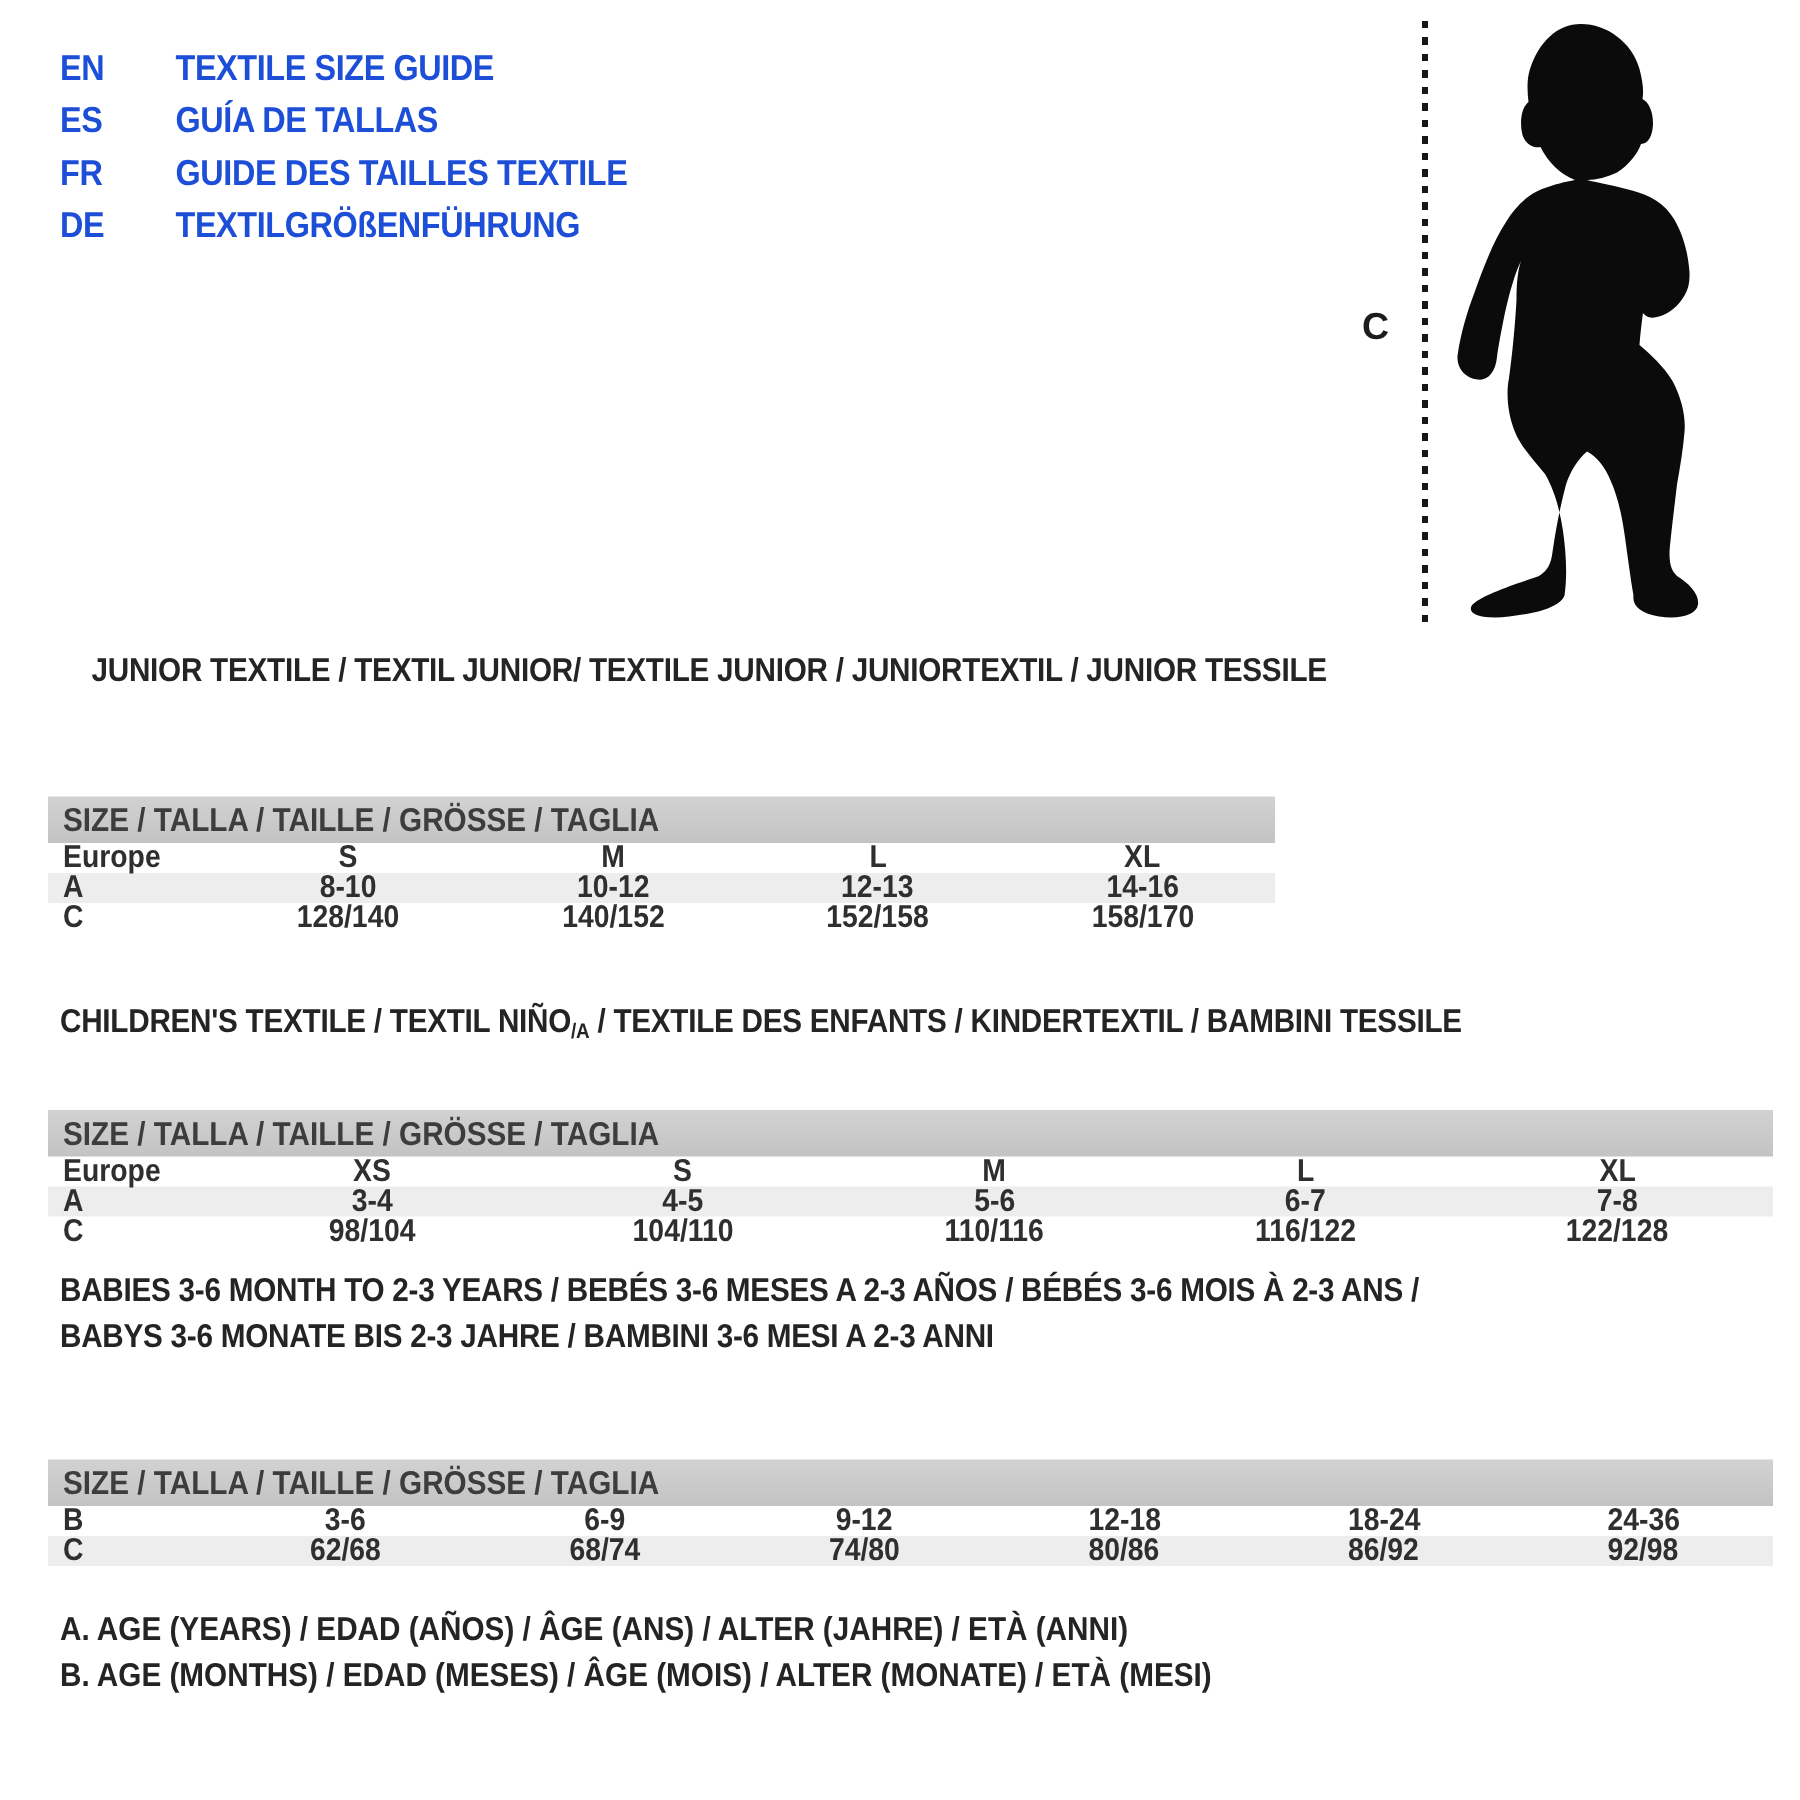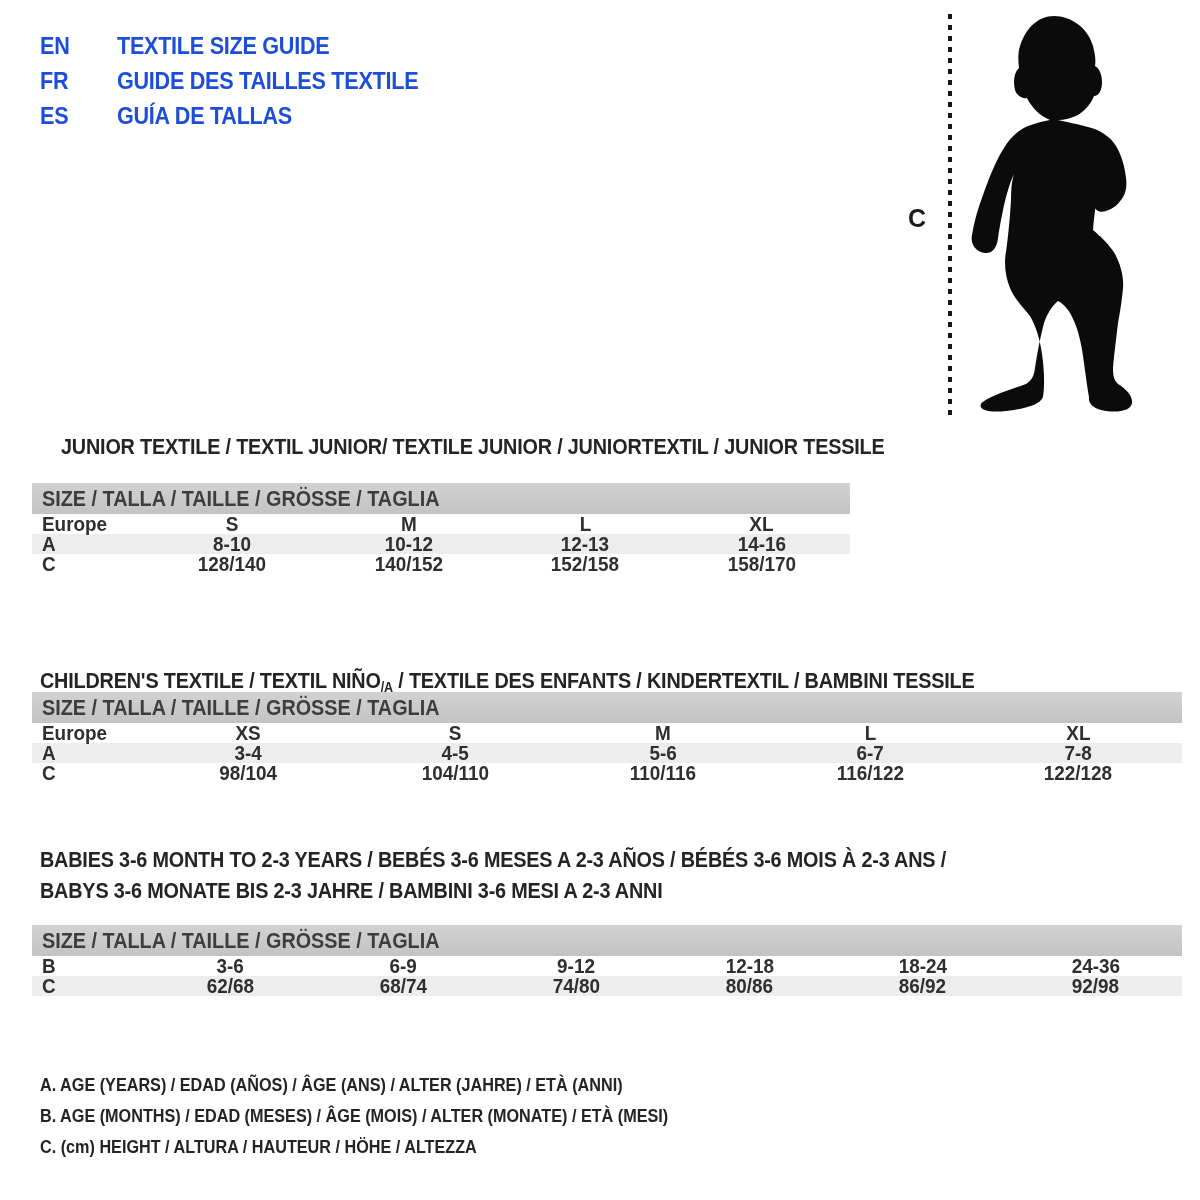--- a/index.html
+++ b/index.html
@@ -32,49 +32,53 @@
 
   
   .section-title { font-size:22px; letter-spacing:-0.2px; color:#242424; }
   .title-sub { font-size:14px; position:relative; top:4px; }
 
   
   .size-table { position:absolute; }
   .tbl-head {
     height:31px; display:flex; align-items:center; padding-left:10px;
     background:linear-gradient(180deg,#d2d2d2,#c3c3c3);
-    font-size:22px; color:#3d3d3d;
+    font-size:22px; color:#3d3d3d;margin-top:48px;
   }
   .tbl-row { display:flex; height:20px; align-items:center; font-size:21px; color:#2f2f2f; }
   .tbl-row.shaded { background:#ededed; }
   .row-label { width:112px; padding-left:10px; }
   .cell { flex:1; text-align:center; }
 
   
   .babies-title .line { height:31px; display:flex; align-items:flex-start; }
 
   
   .legend { left:40px; top:1070px; }
-  .legend-line { height:31px; display:flex; align-items:center; font-size:18px; color:#242424; }
+  .legend-line { height:31px; display:flex; align-items:center; font-size:22px; color:#242424; }
 </style>
 </head>
 <body>
 
 <div class="abs lang-block">
   <div class="lang-row">
     <span class="lang-code"><span class="cond">EN</span></span>
     <span class="cond">TEXTILE SIZE GUIDE</span>
   </div>
   <div class="lang-row">
+    <span class="lang-code"><span class="cond">ES</span></span>
+    <span class="cond">GUÍA DE TALLAS</span>
+  </div>
+  <div class="lang-row">
     <span class="lang-code"><span class="cond">FR</span></span>
     <span class="cond">GUIDE DES TAILLES TEXTILE</span>
   </div>
   <div class="lang-row">
-    <span class="lang-code"><span class="cond">ES</span></span>
-    <span class="cond">GUÍA DE TALLAS</span>
+    <span class="lang-code"><span class="cond">DE</span></span>
+    <span class="cond">TEXTILGRÖßENFÜHRUNG</span>
   </div>
 </div>
 
 <div class="abs measure-label">C</div>
 <div class="abs measure-line"></div>
 <svg class="abs silhouette" width="175" height="415" viewBox="0 0 175 415" aria-hidden="true">
   <path fill="#0b0b0b" d="
     M88,8
     C105,8 122,20 127,38
     C129,46 130,52 129,58
@@ -227,16 +231,13 @@
   </div>
 </div>
 
 <div class="abs legend">
   <div class="legend-line">
     <span class="cond">A. AGE (YEARS) / EDAD (AÑOS) / ÂGE (ANS) / ALTER (JAHRE) / ETÀ (ANNI)</span>
   </div>
   <div class="legend-line">
     <span class="cond">B. AGE (MONTHS) / EDAD (MESES) / ÂGE (MOIS) / ALTER (MONATE) / ETÀ (MESI)</span>
   </div>
-  <div class="legend-line">
-    <span class="cond">C. (cm) HEIGHT / ALTURA / HAUTEUR / HÖHE / ALTEZZA</span>
-  </div>
 </div>
 
 </body></html>

